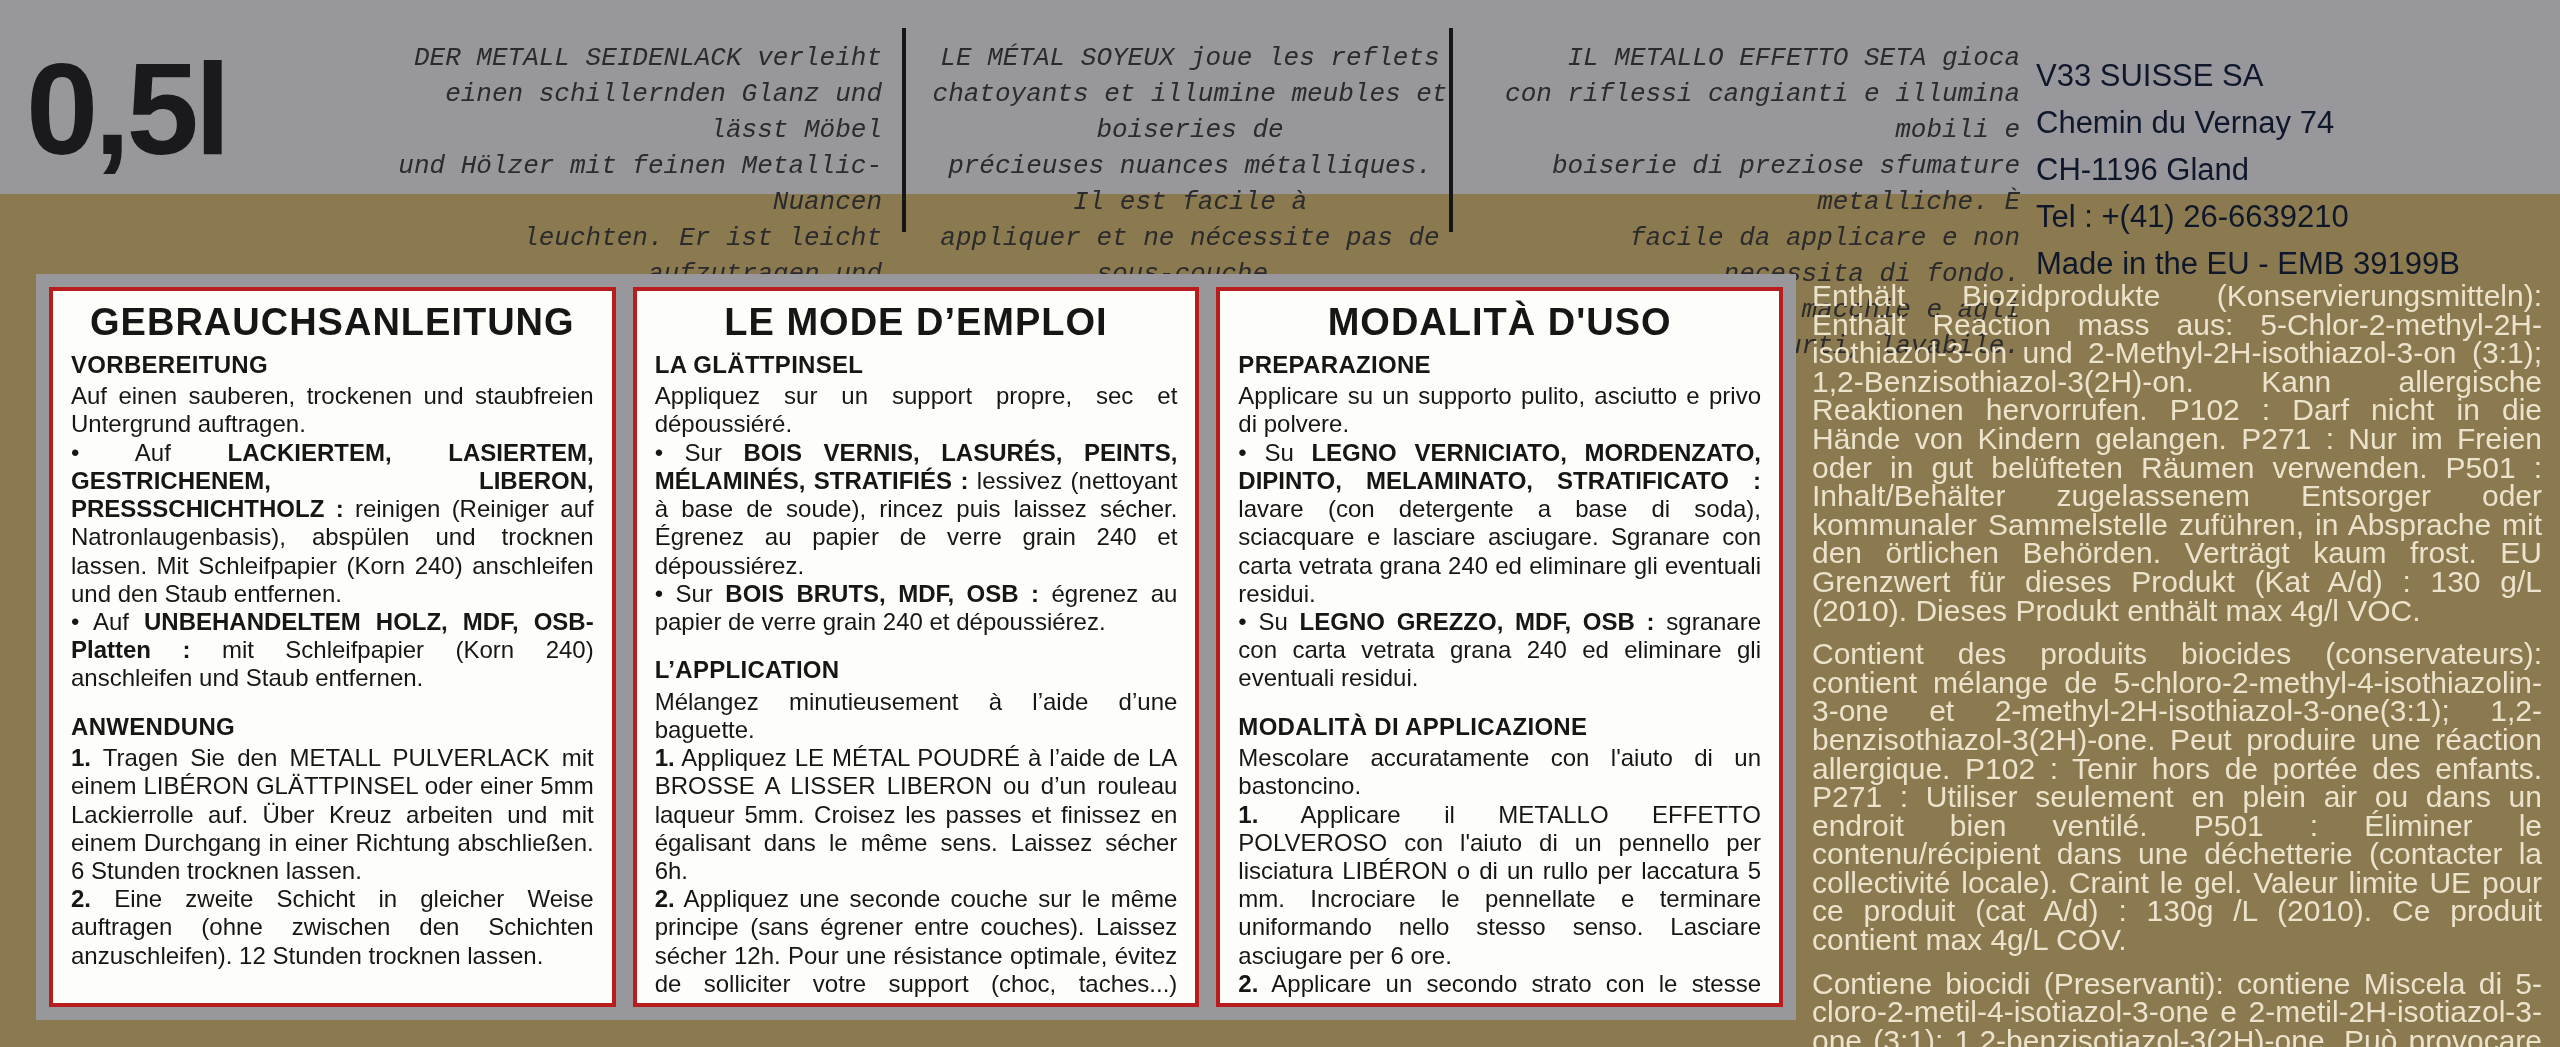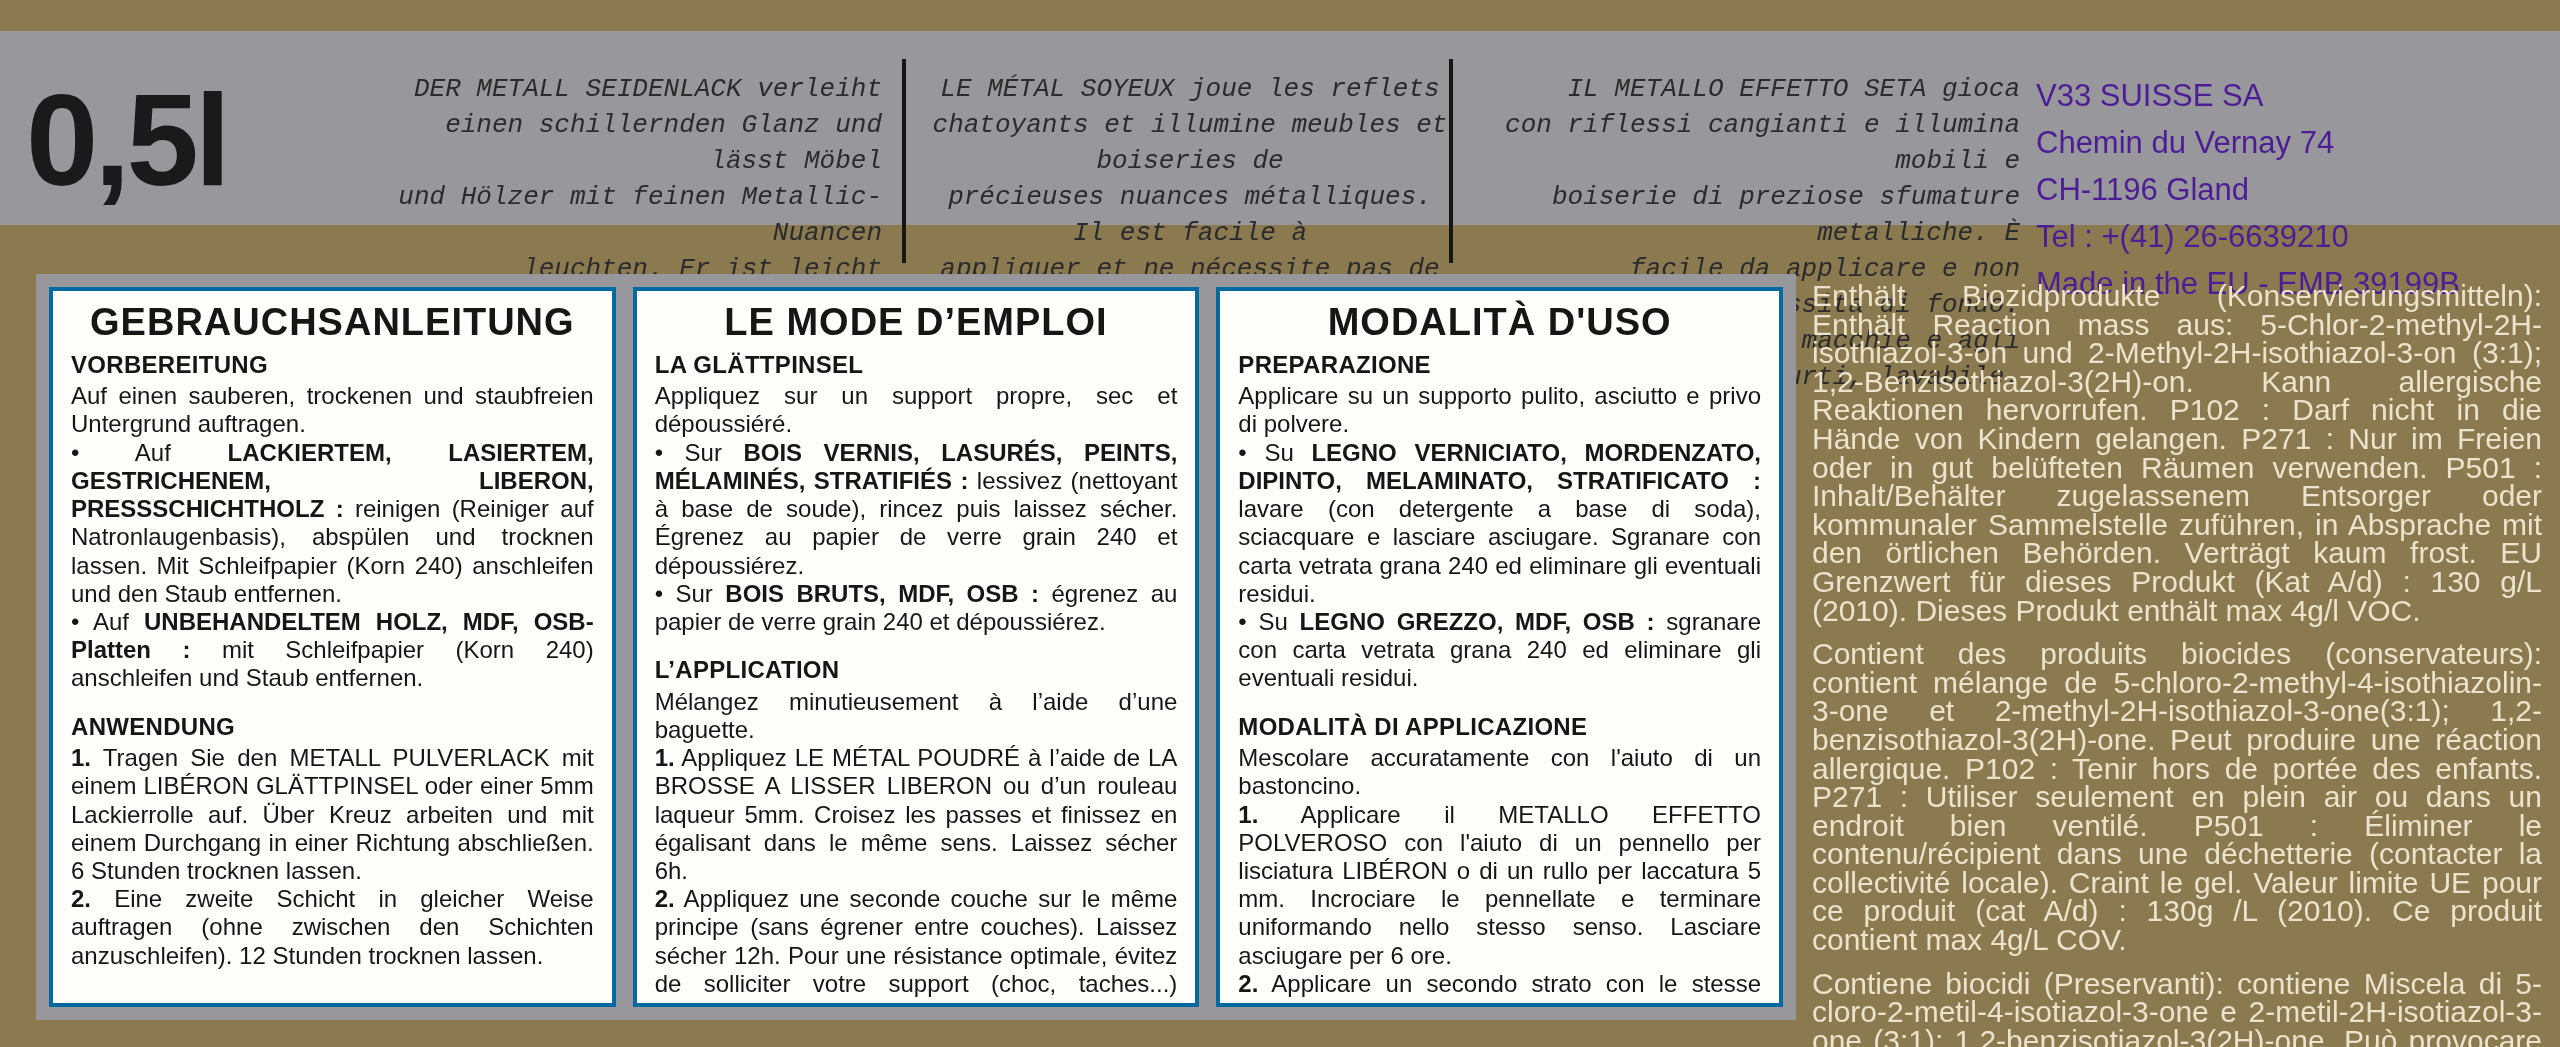--- a/index.html
+++ b/index.html
@@ -5,21 +5,20 @@
   html,body { margin:0; padding:0; background:#444; }
   .label {
     position:relative; width:2560px; height:1047px;
     background:#8b7a50; overflow:hidden;
     font-family:"Liberation Sans", sans-serif;
   }
   
   .top-band {
     position:absolute; left:0; top:0; width:2560px; height:194px;
     background:#98979b;
-    margin-top:31px;
   }
   .volume {
     position:absolute; left:26px; top:44px;
     font-size:130px; font-weight:700; letter-spacing:-4px;
     color:#1a1a1c; line-height:1;
   }
   .blurb {
     position:absolute; top:40px;
     font-family:Liberation Mono, monospace; font-style:italic;
     font-size:26px; line-height:36px; color:#2b2b2d;
@@ -27,32 +26,32 @@
   }
   .blurb-de { right:1678px; width:520px; text-align:right; }
   .blurb-fr { left:932px;  width:516px; text-align:center; }
   .blurb-it { left:1474px; width:546px; text-align:right; }
   .vdivider {
     position:absolute; top:28px; width:4px; height:204px; background:#161616;
   }
   .vd1 { left:902px; }
   .vd2 { left:1449px; }
   .address {
-    position:absolute; left:2036px; top:41px;
-    font-size:31px; line-height:47px; color:#4c1d95;
+    position:absolute; left:2036px; top:52px;
+    font-size:31px; line-height:47px; color:#0f172a;
     white-space:pre-line;
   }
   
   .panel {
     position:absolute; left:36px; top:274px; width:1760px; height:746px;
     background:#98979b; box-sizing:border-box;
     display:flex; gap:17px; padding:13px;
   }
   .box {
-    flex:1 1 0; background:#fdfdfa; border:4px solid #0369a1;
+    flex:1 1 0; background:#fdfdfa; border:4px solid #b91c1c;
     box-sizing:border-box; padding:6px 18px 10px;
     color:#161616; overflow:hidden;
   }
   .box-title {
     text-align:center; font-weight:700; font-size:38px;
     letter-spacing:1px; margin:4px 0 6px; line-height:1.15;
   }
   .sec-heading {
     font-weight:700; font-size:24px; line-height:1.15;
     margin:4px 0 4px; letter-spacing:0.3px;

